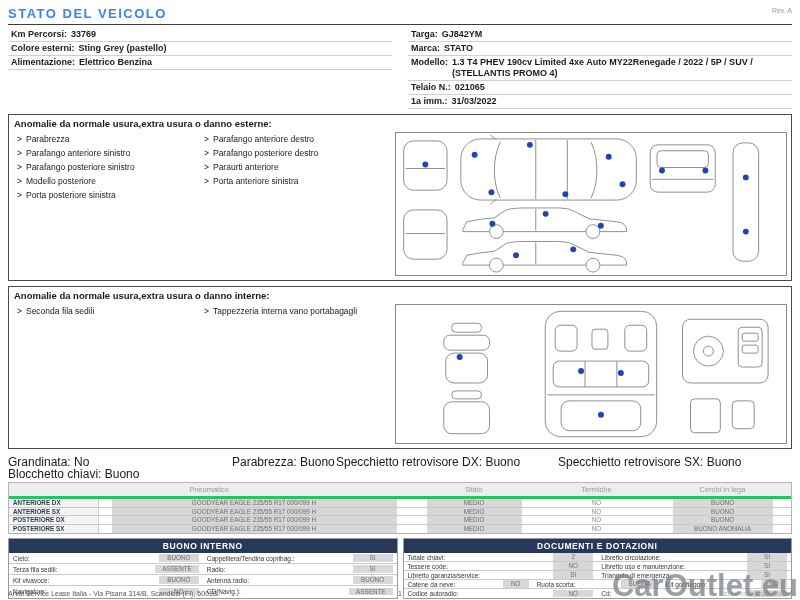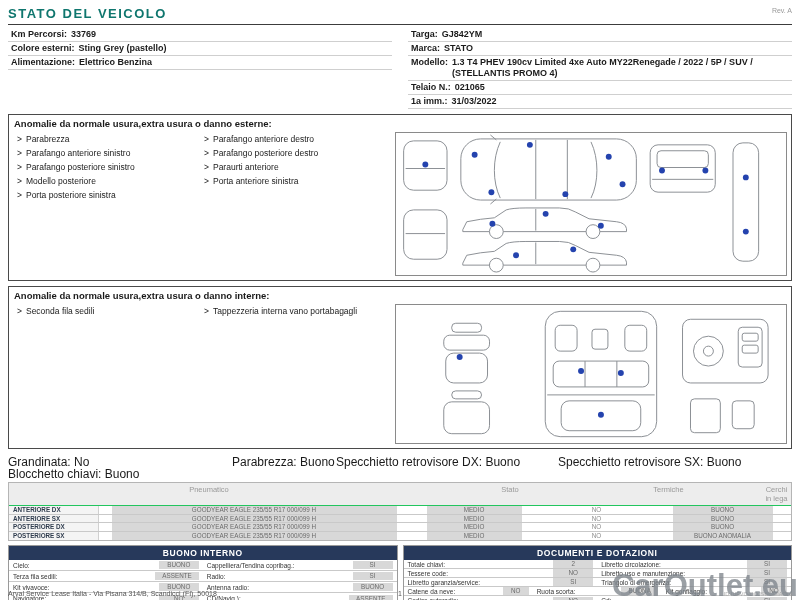--- a/index.html
+++ b/index.html
@@ -1,20 +1,20 @@
 <!DOCTYPE html>
 <html><head>
 <meta charset="utf-8">
 <style>
   *{box-sizing:border-box;margin:0;padding:0;}
   body{margin:0;background:#dcdcdc;font-family:"Liberation Sans","DejaVu Sans",sans-serif;}
   .page{width:800px;height:600px;background:#fff;position:relative;padding:6px 8px;overflow:hidden;color:#1a1a1a;}
 
   .header{display:flex;justify-content:space-between;align-items:flex-start;border-bottom:1.5px solid #3c3c3c;padding-bottom:3px;}
-  .title{font-size:13px;font-weight:bold;color:#0f766e;letter-spacing:1.5px;}
+  .title{font-size:13px;font-weight:bold;color:#3b82f6;letter-spacing:1.5px;}
   .rev{font-size:7px;color:#999;padding-top:1px;}
 
   .info-area{display:flex;gap:16px;margin-top:3px;}
   .info-col{flex:1;}
   .info-row{display:flex;align-items:flex-start;font-size:9px;line-height:11px;padding:1px 3px;border-bottom:1px solid #cfcfcf;}
   .info-row .lbl{font-weight:bold;white-space:nowrap;margin-right:4px;}
   .info-row .val{font-weight:bold;}
 
   .damage-box{border:1px solid #4a4a4a;margin-top:5px;background:#fff;}
   .damage-title{font-size:9.5px;font-weight:bold;padding:3px 5px 2px;}
@@ -29,21 +29,21 @@
   .diagram-frame svg{width:100%;height:100%;display:block;}
   .outline *{fill:none;stroke:#8b8f94;stroke-width:1;}
   .outline .fw{fill:#fff;}
   .dots circle{fill:#2443ae;stroke:none;}
 
   .summary{margin-top:8px;font-size:12px;line-height:10px;}
   .summary-row{display:flex;margin-bottom:2px;}
   .pw1{width:224px;} .pw2{width:104px;} .pw3{width:222px;}
 
   .tires{margin-top:3px;border:1px solid #b5b5b5;font-size:7px;}
-  .tt-header{display:flex;background:#ededed;color:#9a9a9a;border-bottom:1px solid #22c55e;gap:36px;}
+  .tt-header{display:flex;background:#ededed;color:#9a9a9a;border-bottom:3px solid #22c55e;}
   .tt-header>div{padding:2px 0;text-align:center;font-size:7.5px;}
   .h-pneu{width:400px;} .h-stato{width:130px;} .h-term{width:115px;} .h-cerchi{flex:1;}
   .tt-row{display:flex;align-items:center;border-bottom:1px solid #c9c9c9;height:8.5px;}
   .tires .tt-row:last-child{border-bottom:none;}
   .tt-pos{width:90px;height:100%;display:flex;align-items:center;padding-left:4px;font-size:6.3px;font-weight:bold;color:#2f3c4e;background:#f4f4f4;border-right:1px solid #d0d0d0;}
   .tt-tire{width:310px;text-align:center;}
   .tt-stato{width:130px;text-align:center;}
   .tt-term{width:115px;text-align:center;color:#8a8a8a;font-size:6.3px;}
   .tt-cerchi{flex:1;text-align:center;}
   .chip{display:inline-block;background:#d8d8d8;color:#6b6b6b;font-size:6.3px;line-height:7.5px;padding:0 7px;}

